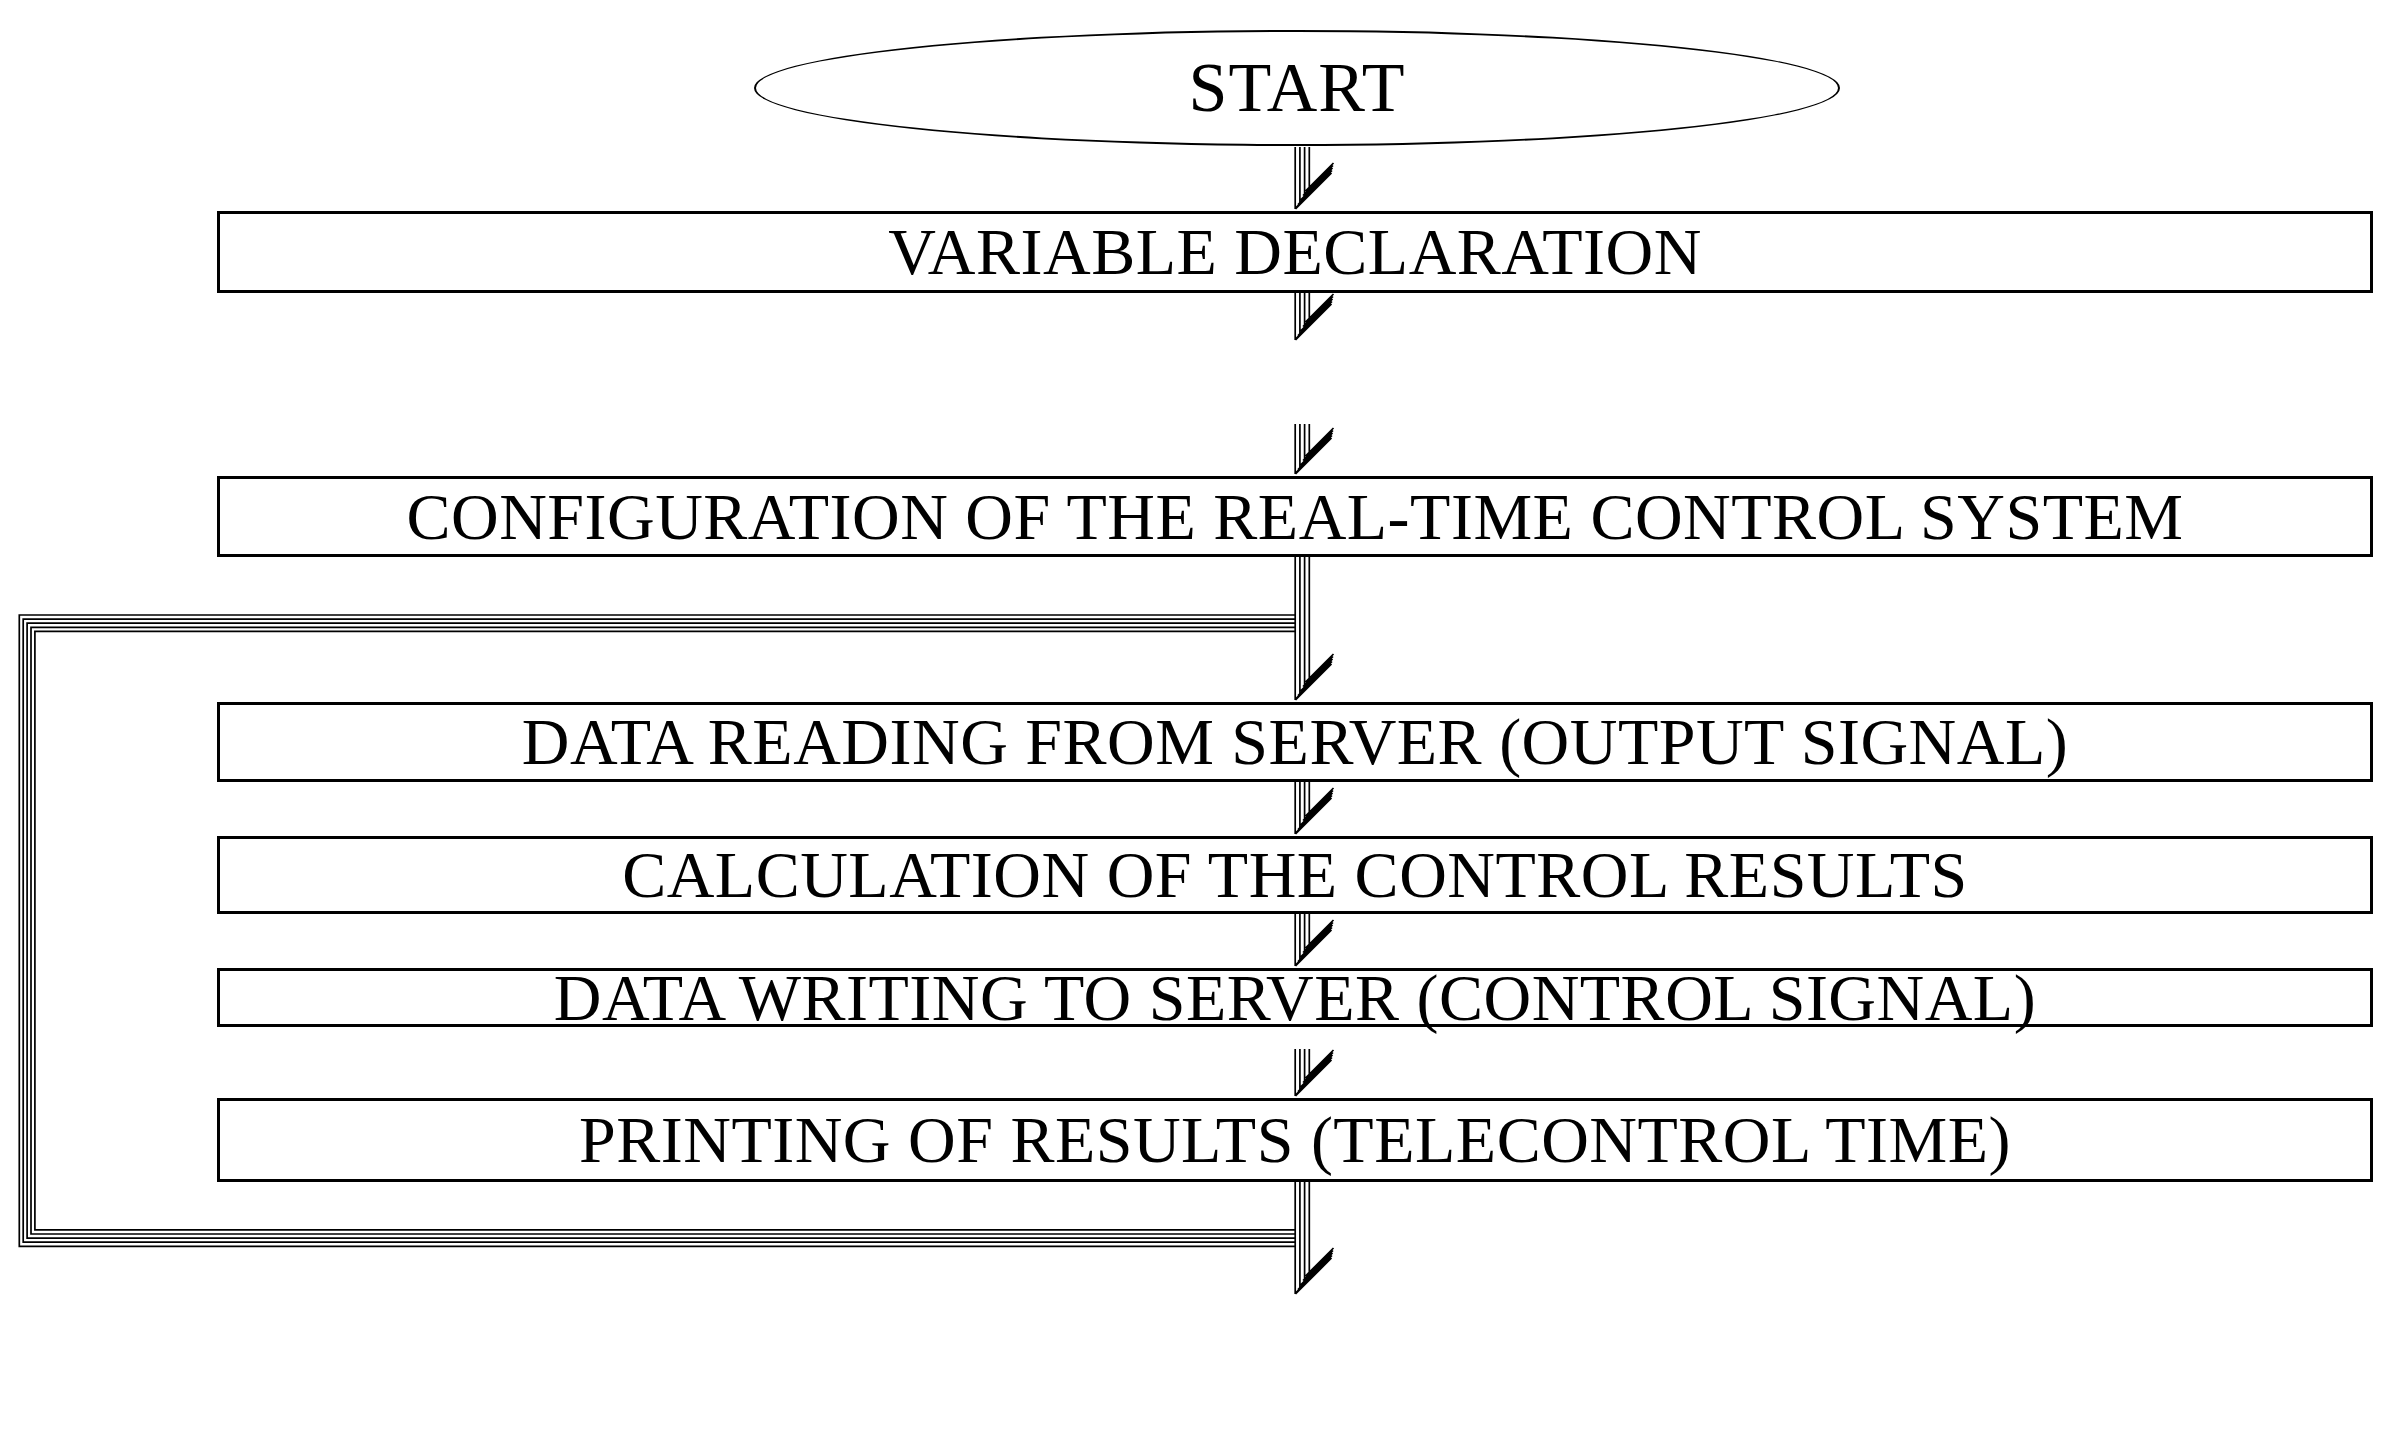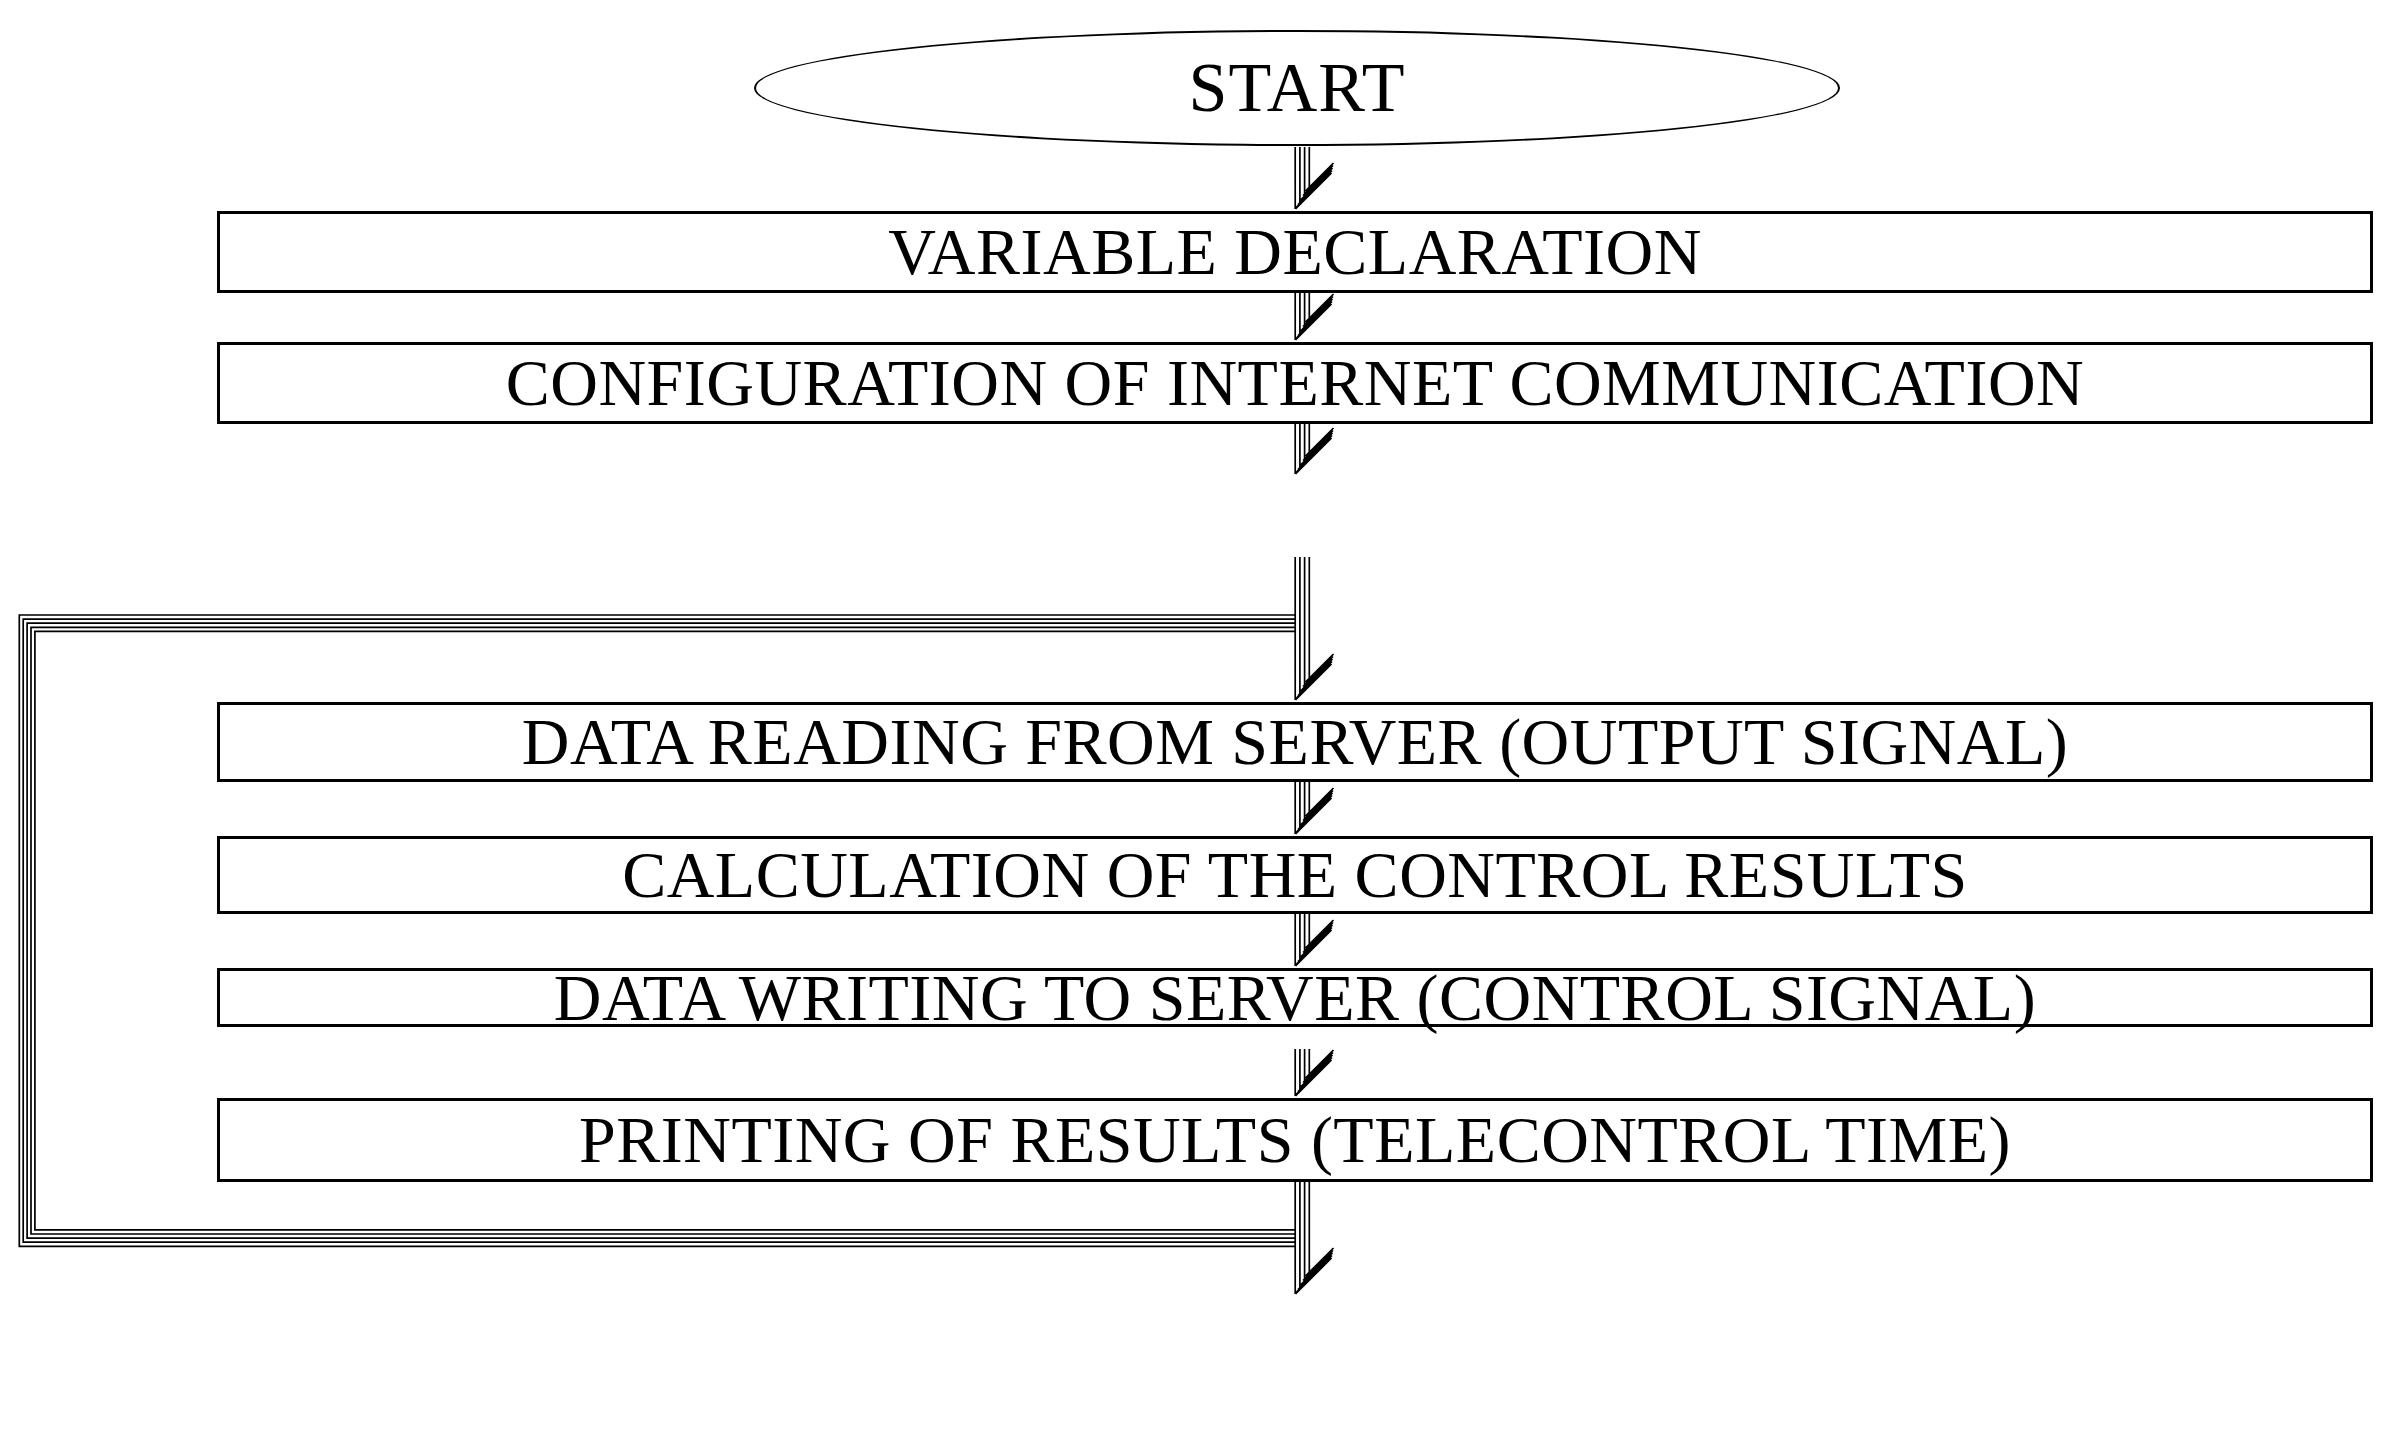--- a/index.html
+++ b/index.html
@@ -82,22 +82,22 @@
       <path d="M1296 1242.2 L23.2 1242.2 L23.2 619.1 L1296 619.1" fill="none" stroke="#000000" stroke-width="1.7"></path>
       <path d="M1296 1238.1 L27.1 1238.1 L27.1 623.2 L1296 623.2" fill="none" stroke="#000000" stroke-width="1.7"></path>
       <path d="M1296 1234 L31 1234 L31 627.3 L1296 627.3" fill="none" stroke="#000000" stroke-width="1.7"></path>
       <path d="M1296 1229.8999999999999 L34.9 1229.8999999999999 L34.9 631.4 L1296 631.4" fill="none" stroke="#000000" stroke-width="1.7"></path>
     </svg>
 
   <div class="terminator start">START</div>
 
   <div class="process-box b1">VARIABLE DECLARATION</div>
 
-  <div class="process-box b2">CONFIGURATION OF INTERNET COMMUNICATION</div>
 
+  <div class="process-box b3">CONFIGURATION OF THE REAL-TIME CONTROL SYSTEM</div>
 
   <div class="process-box b4">DATA READING FROM SERVER (OUTPUT SIGNAL)</div>
 
   <div class="process-box b5">CALCULATION OF THE CONTROL RESULTS</div>
 
   <div class="process-box b6">DATA WRITING TO SERVER (CONTROL SIGNAL)</div>
 
   <div class="process-box b7">PRINTING OF RESULTS (TELECONTROL TIME)</div>
 
 

